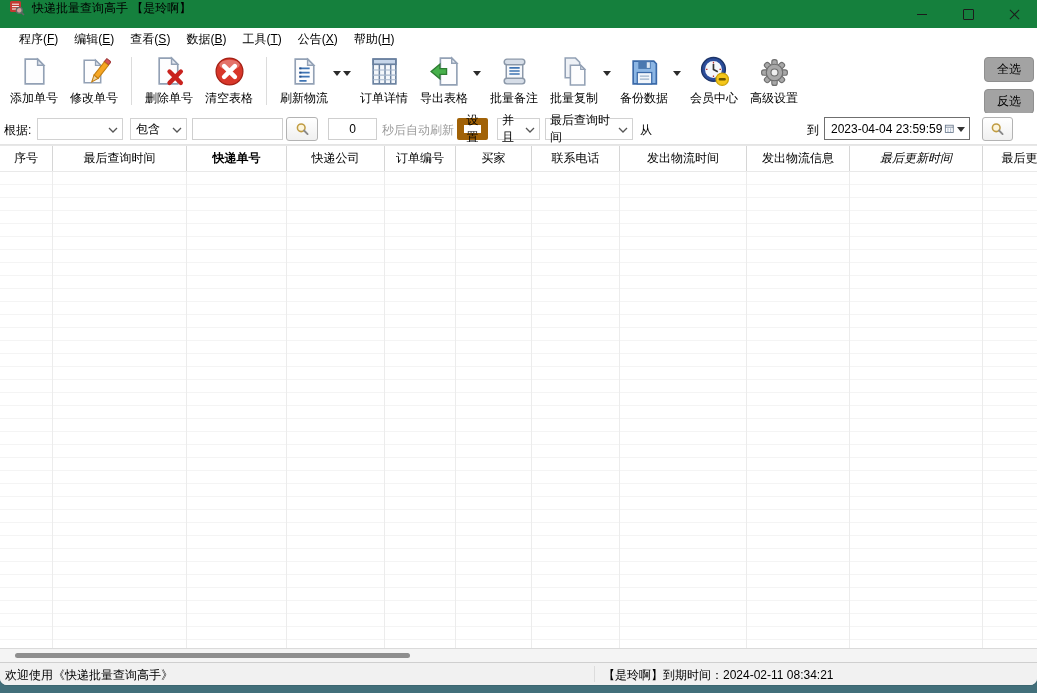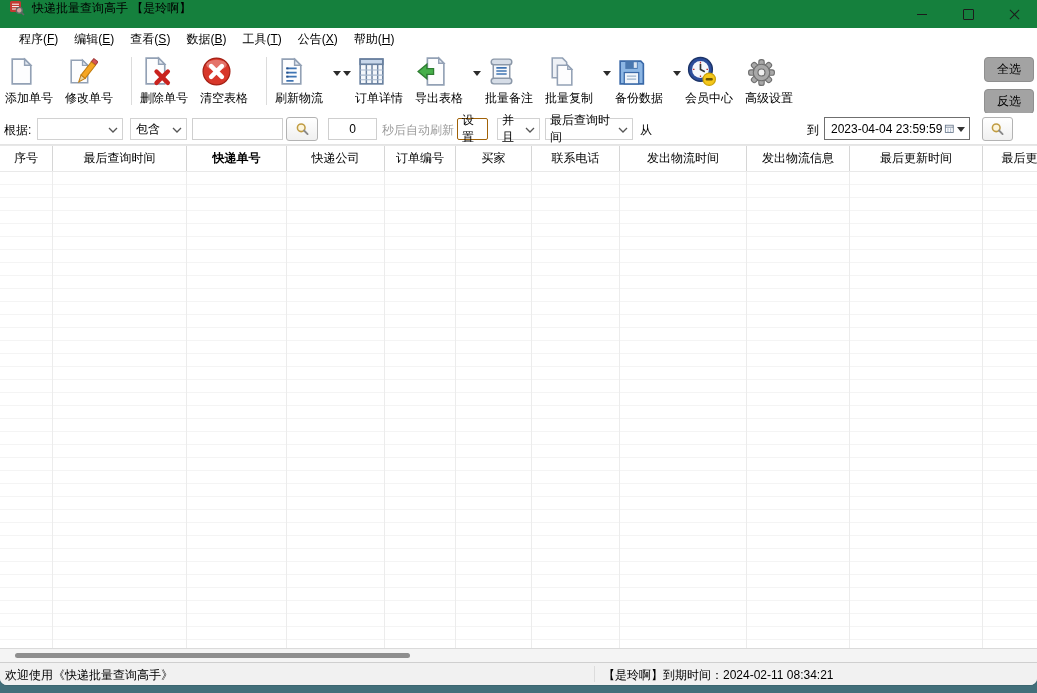--- a/index.html
+++ b/index.html
@@ -26,39 +26,39 @@
   .g-close{position:relative;width:11px;height:11px}
   .g-close:before,.g-close:after{content:"";position:absolute;left:-1px;top:5px;width:13px;height:1px;background:#1c1c1c}
   .g-close:before{transform:rotate(45deg)}
   .g-close:after{transform:rotate(-45deg)}
   
   .menubar{position:absolute;top:28px;left:0;width:100%;height:22px;display:flex;align-items:center;padding-left:11px;background:#fff}
   .menu-item{padding:2px 8px;white-space:nowrap}
   .menu-item u{text-decoration:underline;text-underline-offset:1px}
   
   .toolbar{position:absolute;top:50px;left:0;width:100%;height:63px;background:#fff;display:flex;align-items:flex-start;padding:5px 0 0 4px;box-sizing:border-box}
-  .tb-btn{display:flex;flex-direction:column;width:58px;flex:none;margin:0 1px;cursor:default}
+  .tb-btn{display:flex;flex-direction:column;align-items:center;width:58px;flex:none;margin:0 1px;cursor:default}
   .tb-ic{width:33px;height:33px;display:block}
   .tb-ic svg{width:33px;height:33px;display:block}
   .tb-label{margin-top:2px;font-size:12px;white-space:nowrap}
   .tb-sep{width:1px;height:48px;background:#dcdcdc;margin:2px 7px 0 7px;flex:none}
   .tb-arrow{width:0;height:0;border:4px solid transparent;border-top:5px solid #2b2b2b;margin:16px 3px 0 -1px;flex:none}
   .sel-panel{position:absolute;right:3px;top:7px;display:flex;flex-direction:column;gap:7px}
   .sel-btn{width:48px;height:23px;border:1px solid #8f8f8f;border-radius:4px;background:#a3a3a3;display:flex;align-items:center;justify-content:center;font-size:12px}
   
   .filterbar{position:absolute;top:113px;left:0;width:100%;height:32px;background:#fff;border-bottom:1px solid #e4e4e4;box-sizing:border-box}
   .f-label{position:absolute;top:9px;white-space:nowrap}
   .f-label.gray{color:#9c9c9c}
   .combo{position:absolute;top:5px;height:22px;box-sizing:border-box;border:1px solid #d2d2d2;background:#fff;display:flex;align-items:center;padding:0 16px 0 5px}
   .combo .chev{position:absolute;right:4px;top:8px;width:10px;height:6px}
   .f-input{position:absolute;top:5px;height:22px;box-sizing:border-box;border:1px solid #cfcfcf;background:#fff;font-family:inherit;font-size:12px;padding:0 5px;outline:none}
   .f-input.center{text-align:center}
   .search-btn{position:absolute;top:4px;height:24px;box-sizing:border-box;border:1px solid #b3b3b3;border-radius:3px;background:linear-gradient(#ffffff,#f0f0f0);display:flex;align-items:center;justify-content:center}
   .search-btn svg{width:17px;height:17px}
-  .settings-btn{position:absolute;top:5px;height:22px;box-sizing:border-box;border:1px solid #a16207;border-radius:2px;background:#fff;display:flex;align-items:center;justify-content:center;padding:0 4px}
+  .settings-btn{position:absolute;top:5px;height:22px;box-sizing:border-box;border:7px solid #a16207;border-radius:2px;background:#fff;display:flex;align-items:center;justify-content:center;padding:0 4px}
   .date-field{position:absolute;top:4px;height:23px;box-sizing:border-box;border:1px solid #6f6f6f;background:#fff;display:flex;align-items:center;padding:0 3px 0 6px}
   .date-text{flex:1;white-space:nowrap;font-size:12px}
   .date-field .cal{width:15px;height:15px;margin:0 1px 0 2px}
   .date-field .dd{width:0;height:0;border:4px solid transparent;border-top:5px solid #333;margin:5px 1px 0 1px}
   
   .thead{position:absolute;top:145px;left:0;width:1037px;height:27px;background:#fff;border-top:1px solid #e7e7e7;border-bottom:1px solid #e9e9e9;box-sizing:border-box;display:flex;overflow:hidden}
   .th{height:100%;flex:none;display:flex;align-items:center;justify-content:center;border-right:1px solid #d6d6d6;box-sizing:border-box;white-space:nowrap;overflow:hidden}
   .tbody{position:absolute;top:172px;left:0;width:1037px;height:476px;background:repeating-linear-gradient(to bottom,#ffffff 0px,#ffffff 12px,#f4f4f4 12px,#f4f4f4 13px);overflow:hidden}
   .vline{position:absolute;top:0;bottom:0;width:1px;background:#ececec}
   
@@ -327,21 +327,21 @@
   <div class="thead" id="thead">
       <div class="th" style="width: 53px;">序号</div>
       <div class="th" style="width: 134px;">最后查询时间</div>
       <div class="th" style="width: 100px; font-weight: bold;">快递单号</div>
       <div class="th" style="width: 98px;">快递公司</div>
       <div class="th" style="width: 71px;">订单编号</div>
       <div class="th" style="width: 76px;">买家</div>
       <div class="th" style="width: 88px;">联系电话</div>
       <div class="th" style="width: 127px;">发出物流时间</div>
       <div class="th" style="width: 103px;">发出物流信息</div>
-      <div class="th" style="width: 133px;">最后更新时间</div>
+      <div class="th" style="width: 133px; font-style: italic;">最后更新时间</div>
       <div class="th" style="width: 110px;">最后更新信息</div>
     </div>
   <div class="tbody" id="tbody">
       <div class="vline" style="left: 52px;"></div>
       <div class="vline" style="left: 186px;"></div>
       <div class="vline" style="left: 286px;"></div>
       <div class="vline" style="left: 384px;"></div>
       <div class="vline" style="left: 455px;"></div>
       <div class="vline" style="left: 531px;"></div>
       <div class="vline" style="left: 619px;"></div>

